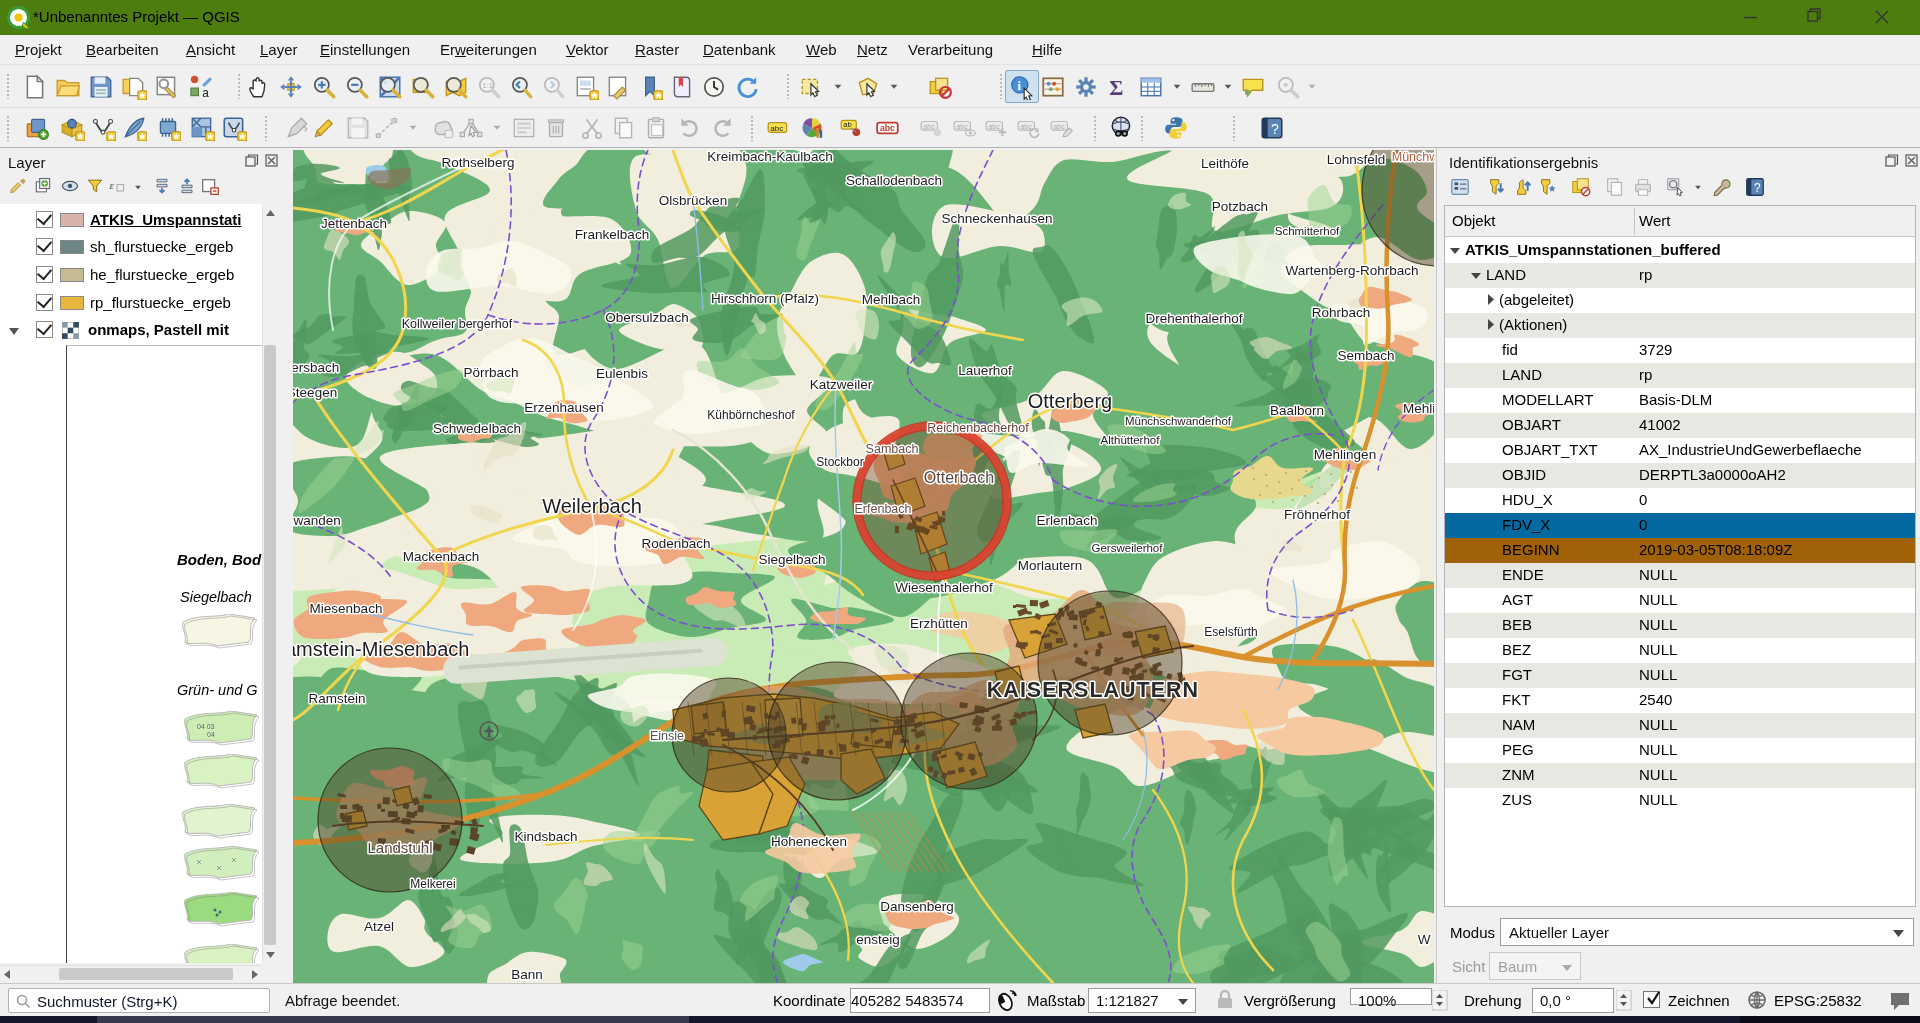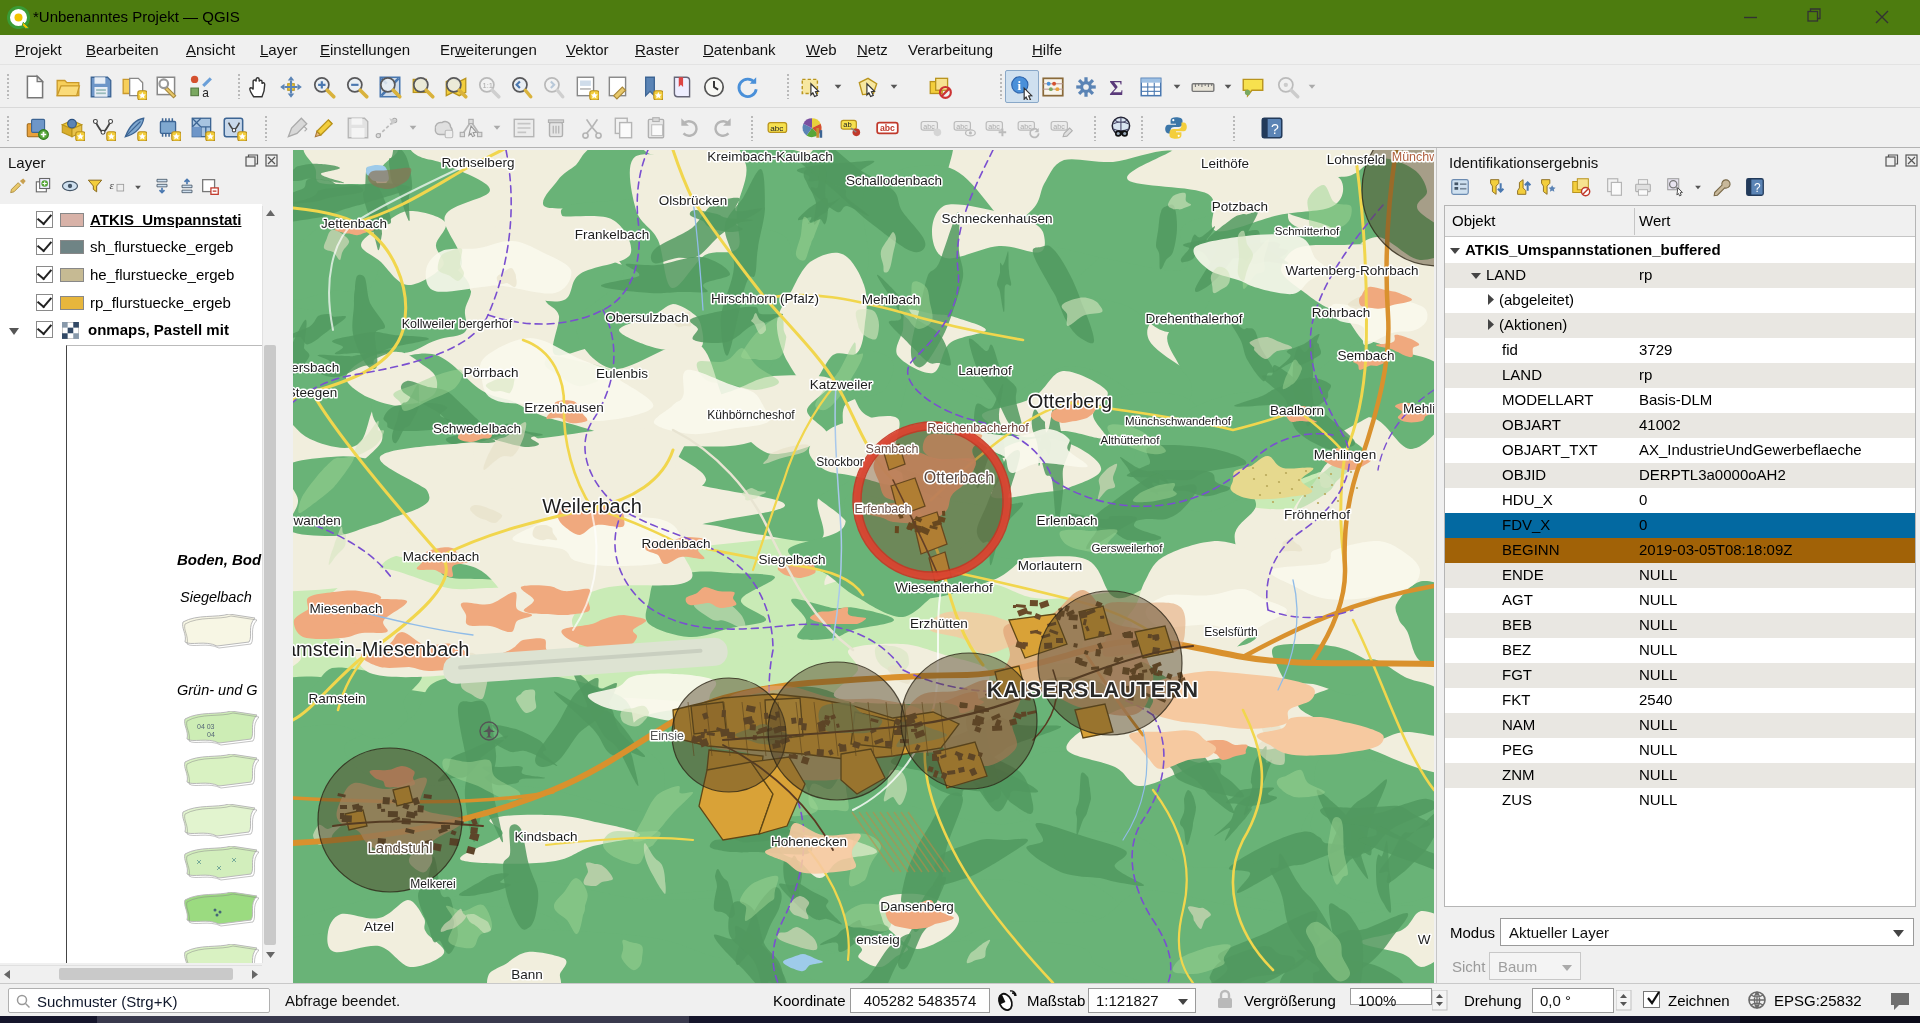--- a/index.html
+++ b/index.html
@@ -1551,21 +1551,21 @@
 <div id="statusbar">
 <div class="abs" style="left:8px;top:4px;width:262px;height:25px;background:#fff;border:1px solid #b0b0b0;border-radius:2px">
       <svg class="abs" style="left:7px;top:5px" width="15" height="15" viewBox="0 0 15 15">
         <circle cx="6" cy="6" r="4.5" fill="none" stroke="#999" stroke-width="1.5"></circle>
         <path d="M9.5 9.5 l4 4" stroke="#999" stroke-width="1.5"></path>
       </svg>
       <span class="abs" style="left:28px;top:4px;color:#0f172a">Suchmuster (Strg+K)</span>
     </div>
 <span class="abs" style="left:285px;top:8px;color:#111">Abfrage beendet.</span>
 <span class="abs" style="left:773px;top:8px">Koordinate</span>
-<div class="inbox" style="left:850px;top:4px;width:140px;height:25px;text-align:center"><span style="position:relative;top:3px">405282 5483574</span></div>
+<div class="inbox" style="left:850px;top:4px;width:140px;height:25px;"><span style="position:relative;top:3px">405282 5483574</span></div>
 <svg class="abs" style="left:993px;top:5px" width="24" height="24" viewBox="0 0 24 24">
       <g transform="rotate(-25 12 12)">
         <ellipse cx="12" cy="13" rx="6" ry="8.5" fill="#fff" stroke="#111" stroke-width="1.8"></ellipse>
         <path d="M12 4.5 v6 M12 4.5 a6 8.5 0 0 0-6 8.5 h6Z" fill="#111"></path>
       </g>
       <path d="M19 4 c2 0 3 1 3 3 M17 2 c3-.5 6 1.5 6 5" fill="none" stroke="#111" stroke-width="1.4"></path>
     </svg>
 <span class="abs" style="left:1027px;top:8px">Maßstab</span>
 <div class="inbox" style="left:1088px;top:4px;width:108px;height:25px">
       <span style="position:absolute;left:7px;top:3px">1:121827</span>

